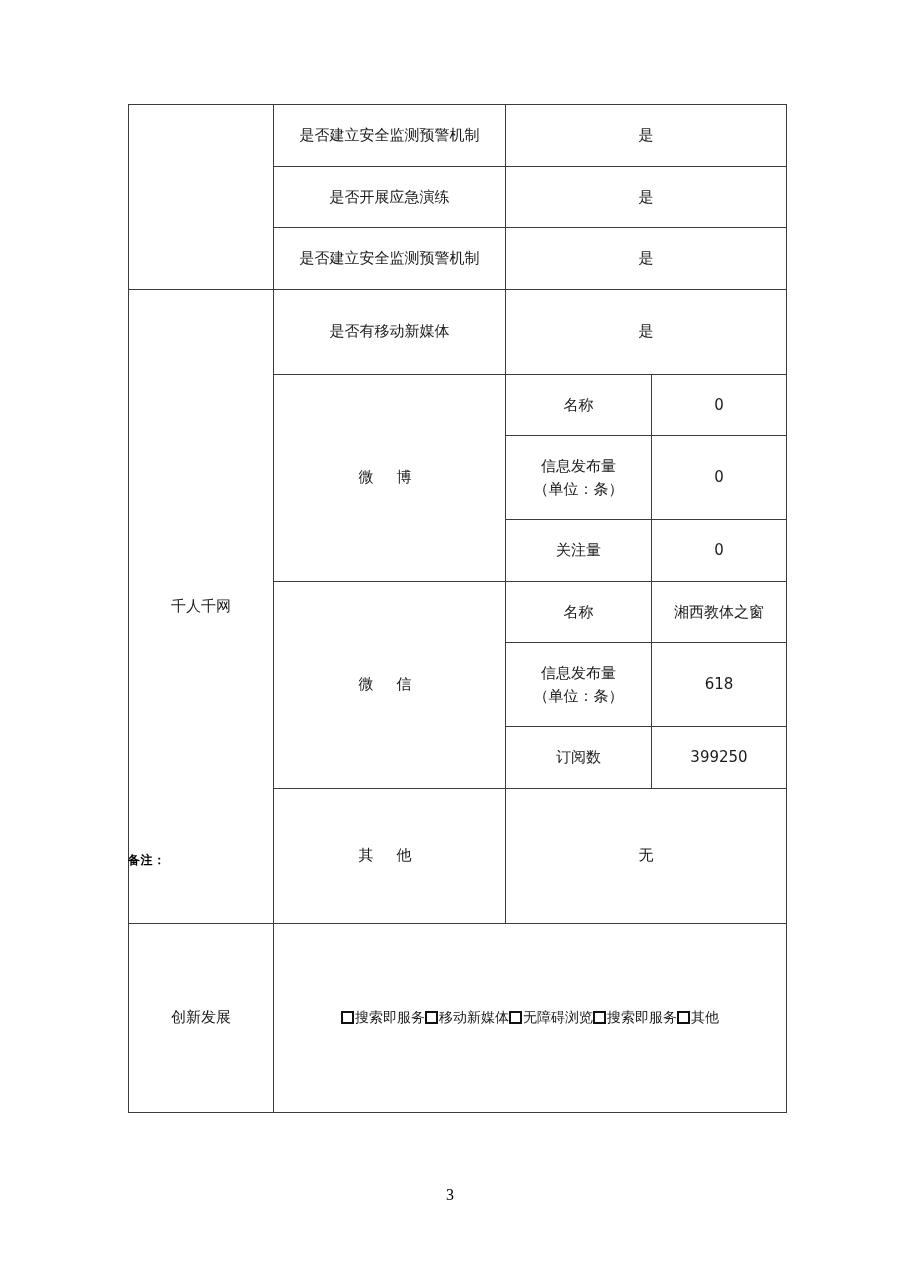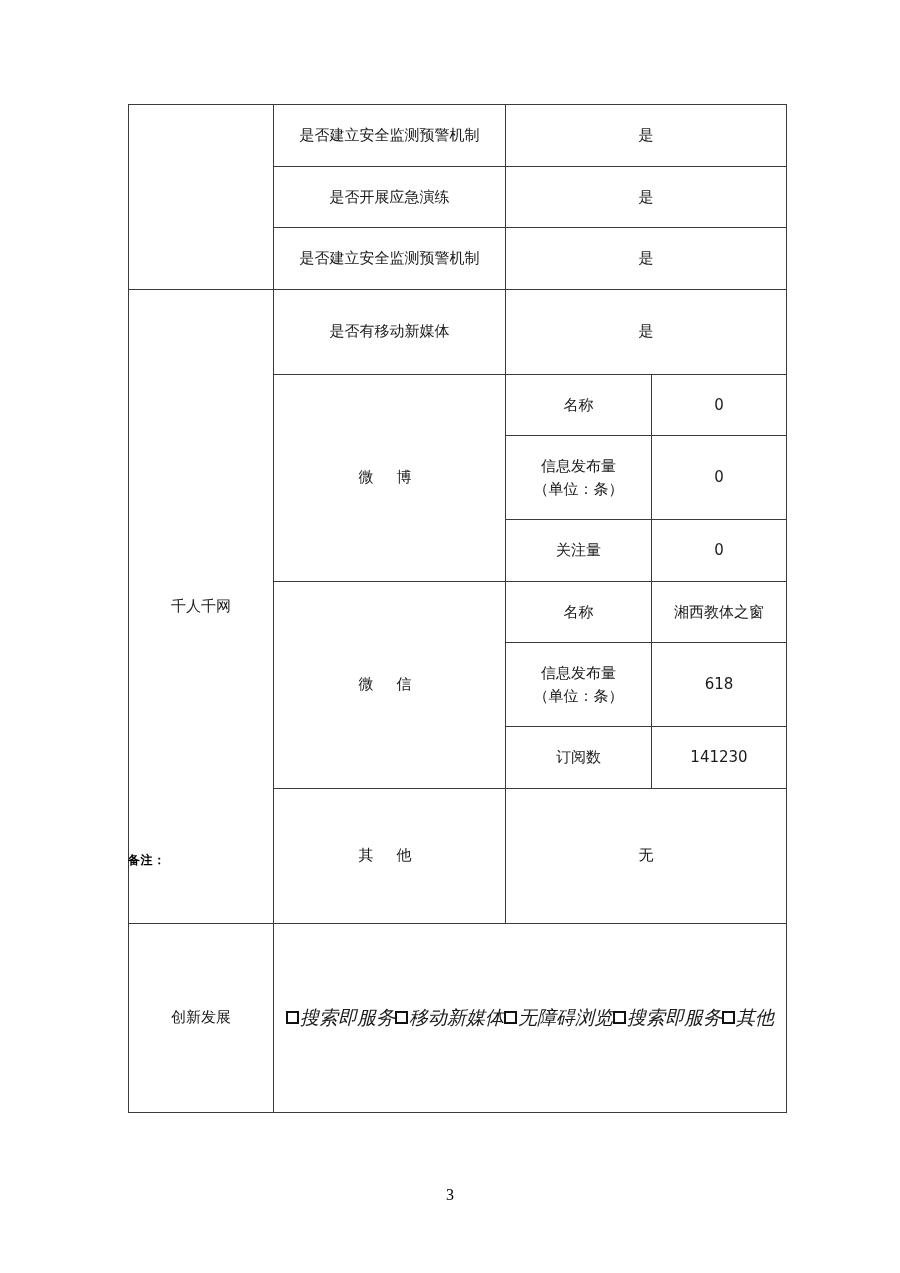--- a/index.html
+++ b/index.html
@@ -52,22 +52,21 @@
   }
   .innovation-cell {
     height: 150px;
     vertical-align: middle;
   }
   .checkbox-row {
     display: flex;
     justify-content: center;
     align-items: flex-start;
     flex-wrap: nowrap;
-    font-size: 19px;
-    font-style: italic;
+    font-size: 14px;
   }
   .cbx-item {
     display: inline-flex;
     align-items: center;
     white-space: nowrap;
   }
   .cbx {
     display: inline-block;
     width: 13px;
     height: 13px;
@@ -152,21 +151,21 @@
       </tr>
       <tr>
         <td class="two-line">
           <div>信息发布量</div>
           <div>（单位：条）</div>
         </td>
         <td class="num">618</td>
       </tr>
       <tr>
         <td>订阅数</td>
-        <td class="num">141230</td>
+        <td class="num">399250</td>
       </tr>
 
       <tr>
         <td class="spaced" style="height:96px">其 他</td>
         <td colspan="2">无</td>
       </tr>
 
       <tr>
         <td class="innovation-cell">创新发展</td>
         <td colspan="3" class="innovation-cell">

